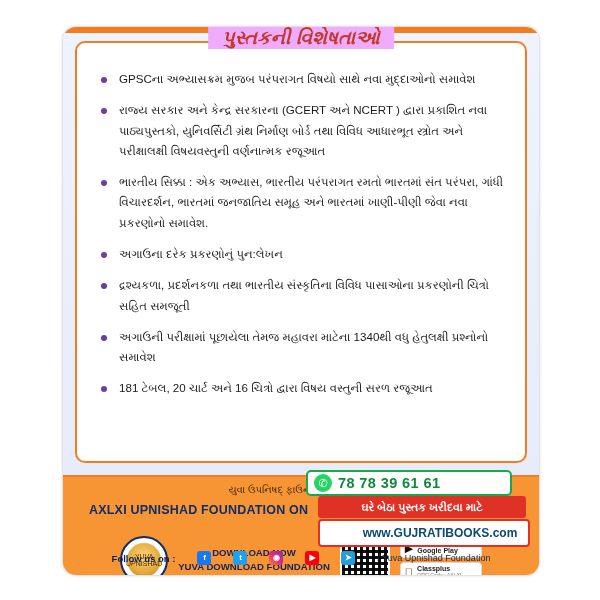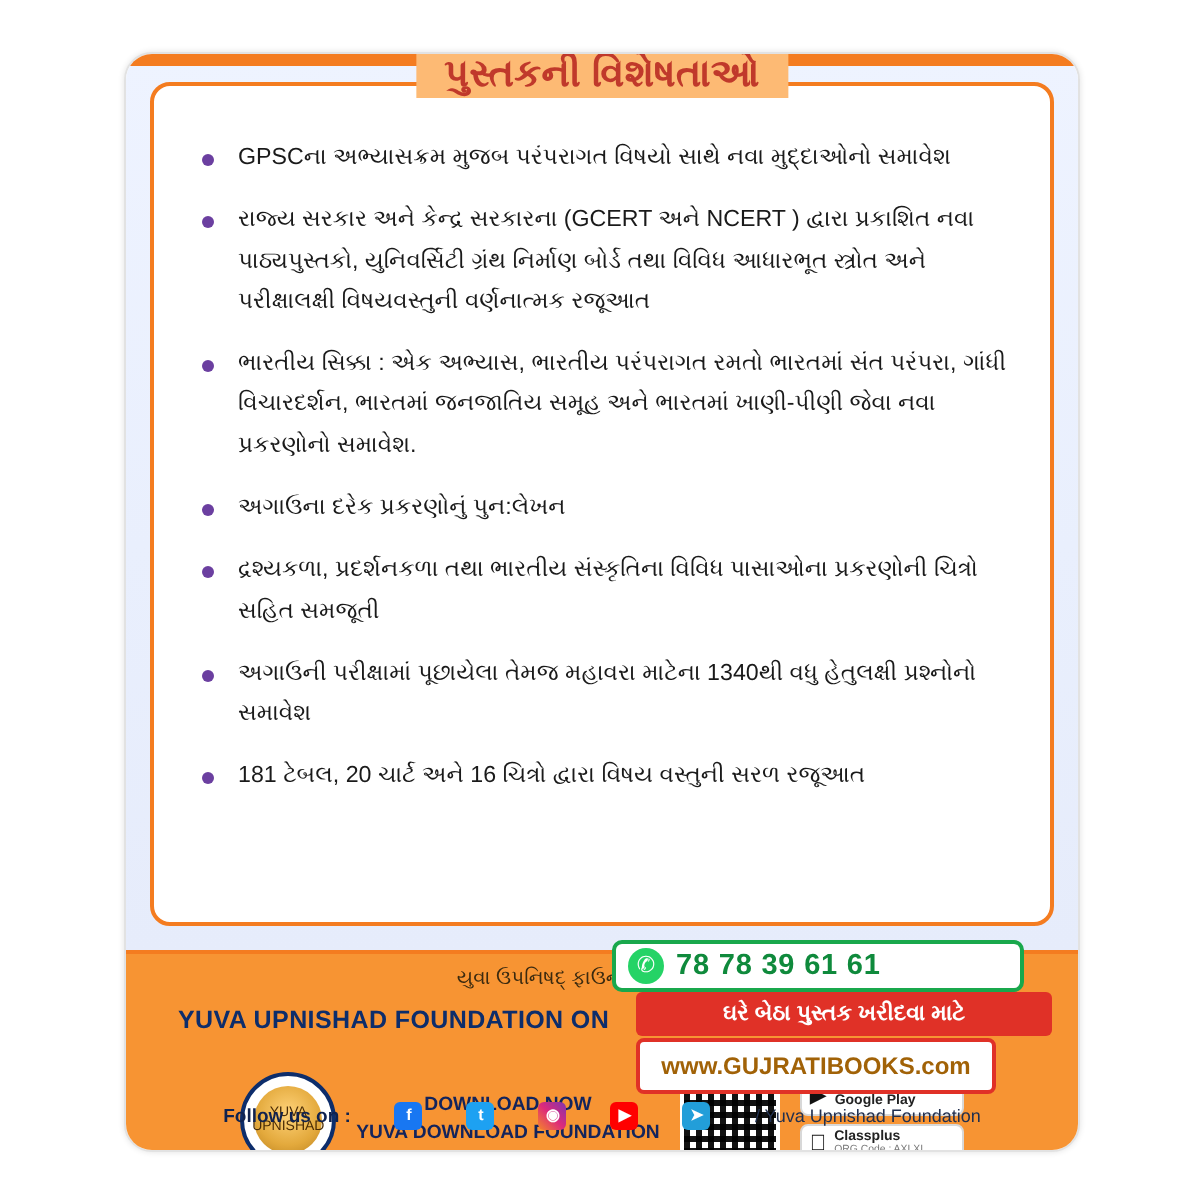--- a/index.html
+++ b/index.html
@@ -55,22 +55,23 @@
     bottom: 12px;
     border: 2px solid #f47c20;
     border-radius: 10px;
     background: #ffffff;
   }
   .title-wrap {
     position: absolute;
     left: 50%;
     transform: translateX(-50%);
     top: -16px;
-    background: #fdba74;
+    background: #f0abfc;
     padding: 0 14px;
+    font-style: italic;
   }
   .title {
     font-family: "Liberation Sans", sans-serif;
     font-size: 19px;
     font-weight: bold;
     color: #c0392b;
     white-space: nowrap;
     letter-spacing: 0.2px;
   }
   .bullets {
@@ -311,23 +312,24 @@
     left: 318px;
     top: 519px;
     width: 176px;
     height: 24px;
     background: #ffffff;
     border: 2px solid #e03127;
     border-radius: 4px;
     display: flex;
     align-items: center;
     justify-content: center;
-    color: #a16207;
+    color: #0c4a6e;
     font-size: 12px;
     font-weight: bold;
+    padding-left: 32px;
   }
 </style>
 </head>
 <body>
 
 <div class="page">
 
   <div class="book-card">
 
     <div class="blue-panel">
@@ -348,21 +350,21 @@
         </ul>
 
       </div>
     </div>
 
     <div class="orange-panel">
       <div class="orange-top-line"></div>
 
       <div class="foundation-line">યુવા ઉપનિષદ્ ફાઉન્ડેશન અને પબ્લિ</div>
 
-      <div class="foundation-title">YUVA UPNISHAD FOUNDATION ON</div>
+      <div class="foundation-title">AXLXI UPNISHAD FOUNDATION ON</div>
 
       <div class="download-block">
 
         <div class="emblem">
           <div class="emblem-inner">YUVA UPNISHAD</div>
         </div>
 
         <div class="download-text">
           <div>DOWNLOAD NOW</div>
           <div>YUVA DOWNLOAD FOUNDATION</div>

